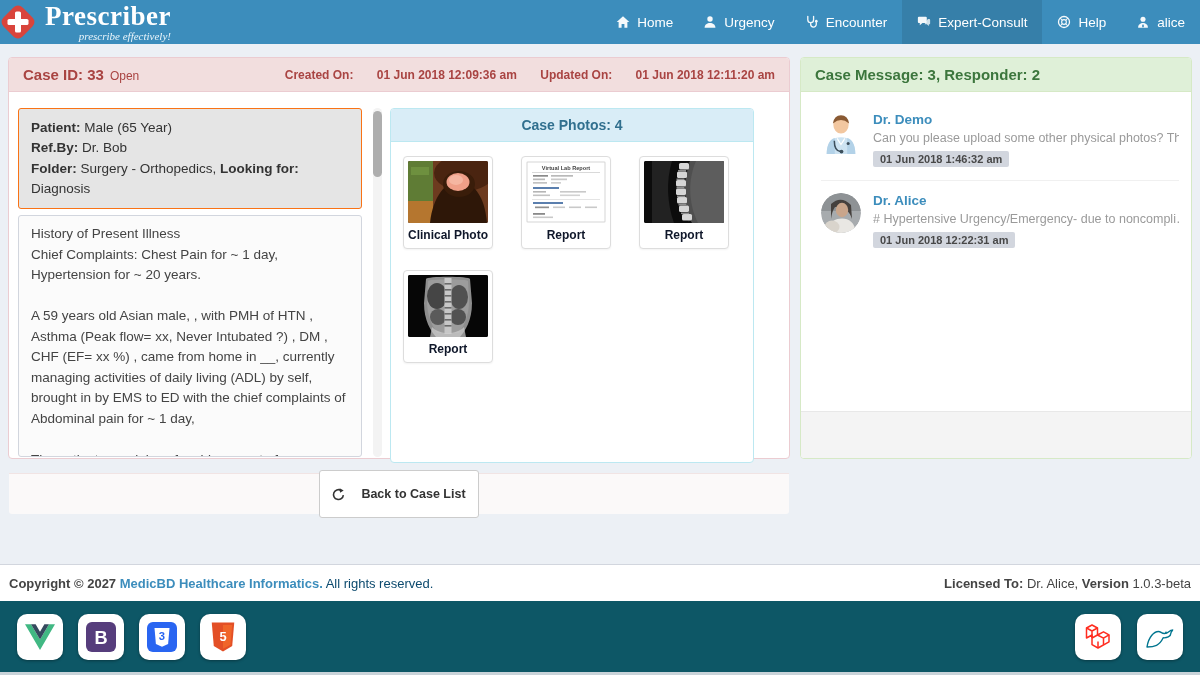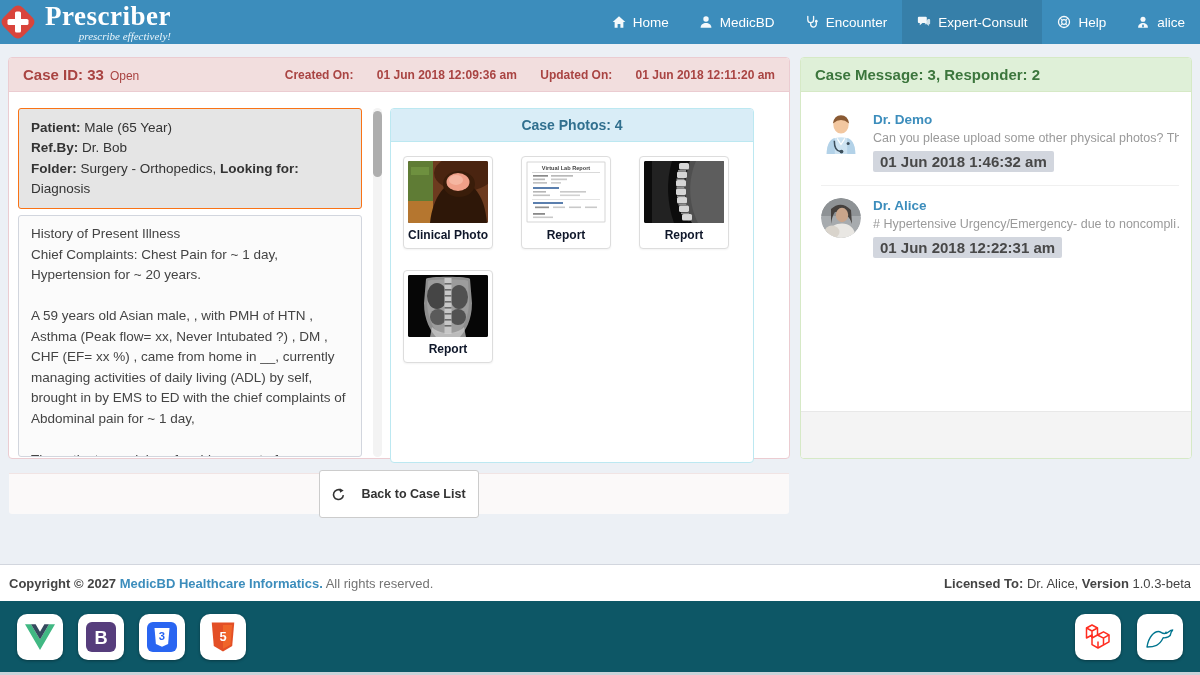--- a/index.html
+++ b/index.html
@@ -50,28 +50,28 @@
   .right-panel { width:392px; border:1px solid #d6e9c6; }
   .right-heading { background:#dff0d8; color:#3c763d; border-bottom:1px solid #d6e9c6; border-radius:3px 3px 0 0; height:34px; display:flex; align-items:center; padding:0 14px; font-weight:bold; font-size:15px; flex:none; }
   .right-body { flex:1; padding:20px 12px 0 20px; overflow:hidden; }
   .message { display:flex; gap:12px; padding-bottom:13px; }
   .message + .message { border-top:1px solid #f0f0f0; padding-top:12px; }
   .msg-avatar { width:40px; height:42px; flex:none; }
   .msg-avatar.round { border-radius:50%; overflow:hidden; height:40px; }
   .msg-main { min-width:0; }
   .msg-name { color:#3c8dbc; font-weight:bold; font-size:13.5px; cursor:pointer; }
   .msg-text { color:#9a9a9a; font-size:12.5px; margin-top:4px; white-space:nowrap; overflow:hidden; max-width:307px; }
-  .msg-time { display:inline-block; background:#d2d6de; color:#484848; font-size:15px; font-weight:bold; padding:2px 7px; border-radius:2px; margin-top:6px; }
+  .msg-time { display:inline-block; background:#d2d6de; color:#484848; font-size:11px; font-weight:bold; padding:2px 7px; border-radius:2px; margin-top:6px; }
   .right-footer { flex:none; height:47px; background:#f4f4f4; border-top:1px solid #e8e8e8; border-radius:0 0 3px 3px; }
 
   
   .page-footer { position:absolute; top:564px; left:0; width:1200px; height:37px; background:#fff; border-top:1px solid #d2d6de; display:flex; align-items:center; justify-content:space-between; padding:0 9px; font-size:13px; color:#444; }
   .pf-left b, .pf-right b { font-weight:bold; }
   .pf-company { color:#3c8dbc; font-weight:bold; cursor:pointer; text-decoration:none; }
-  .pf-muted { color:#737373; }
+  .pf-muted { color:#0c4a6e; }
 
   
   .tech-bar { position:absolute; top:601px; left:0; width:1200px; height:71px; background:#0d5766; display:flex; align-items:center; padding:0 17px; gap:15px; }
   .tile { width:46px; height:46px; background:#fff; border-radius:10px; display:flex; align-items:center; justify-content:center; box-shadow:0 1px 3px rgba(0,0,0,.35); }
   .tech-right { margin-left:auto; display:flex; gap:16px; }
   .bottom-strip { position:absolute; top:672px; left:0; width:1200px; height:3px; background:#c9d3d9; }
 </style>
 </head>
 <body>
 
@@ -92,21 +92,21 @@
       <svg class="nav-ico" viewBox="0 0 16 16" fill="#fff">
           <path d="M8 1.5 L15.2 8 H13 V14.5 H9.6 V10.3 H6.4 V14.5 H3 V8 H0.8 Z"></path>
         </svg>
       <span>Home</span>
     </div>
     <div class="nav-item">
       <svg class="nav-ico" viewBox="0 0 16 16" fill="#fff">
           <circle cx="8" cy="4.6" r="3.1"></circle>
           <path d="M1.8 14.5 C1.8 10.8 4.8 9 8 9 C11.2 9 14.2 10.8 14.2 14.5 Z"></path>
         </svg>
-      <span>MedicBD</span>
+      <span>Urgency</span>
     </div>
     <div class="nav-item">
       <svg class="nav-ico" viewBox="0 0 16 16" fill="none" stroke="#fff" stroke-width="1.5" stroke-linecap="round">
           <path d="M3.2 1.5 V5.5 a3.3 3.3 0 0 0 6.6 0 V1.5"></path>
           <path d="M6.5 9 V10.6 a3.2 3.2 0 0 0 6.4 0 V8.6"></path>
           <circle cx="12.9" cy="7" r="1.5" fill="#fff" stroke="none"></circle>
         </svg>
       <span>Encounter</span>
     </div>
     <div class="nav-item active">

